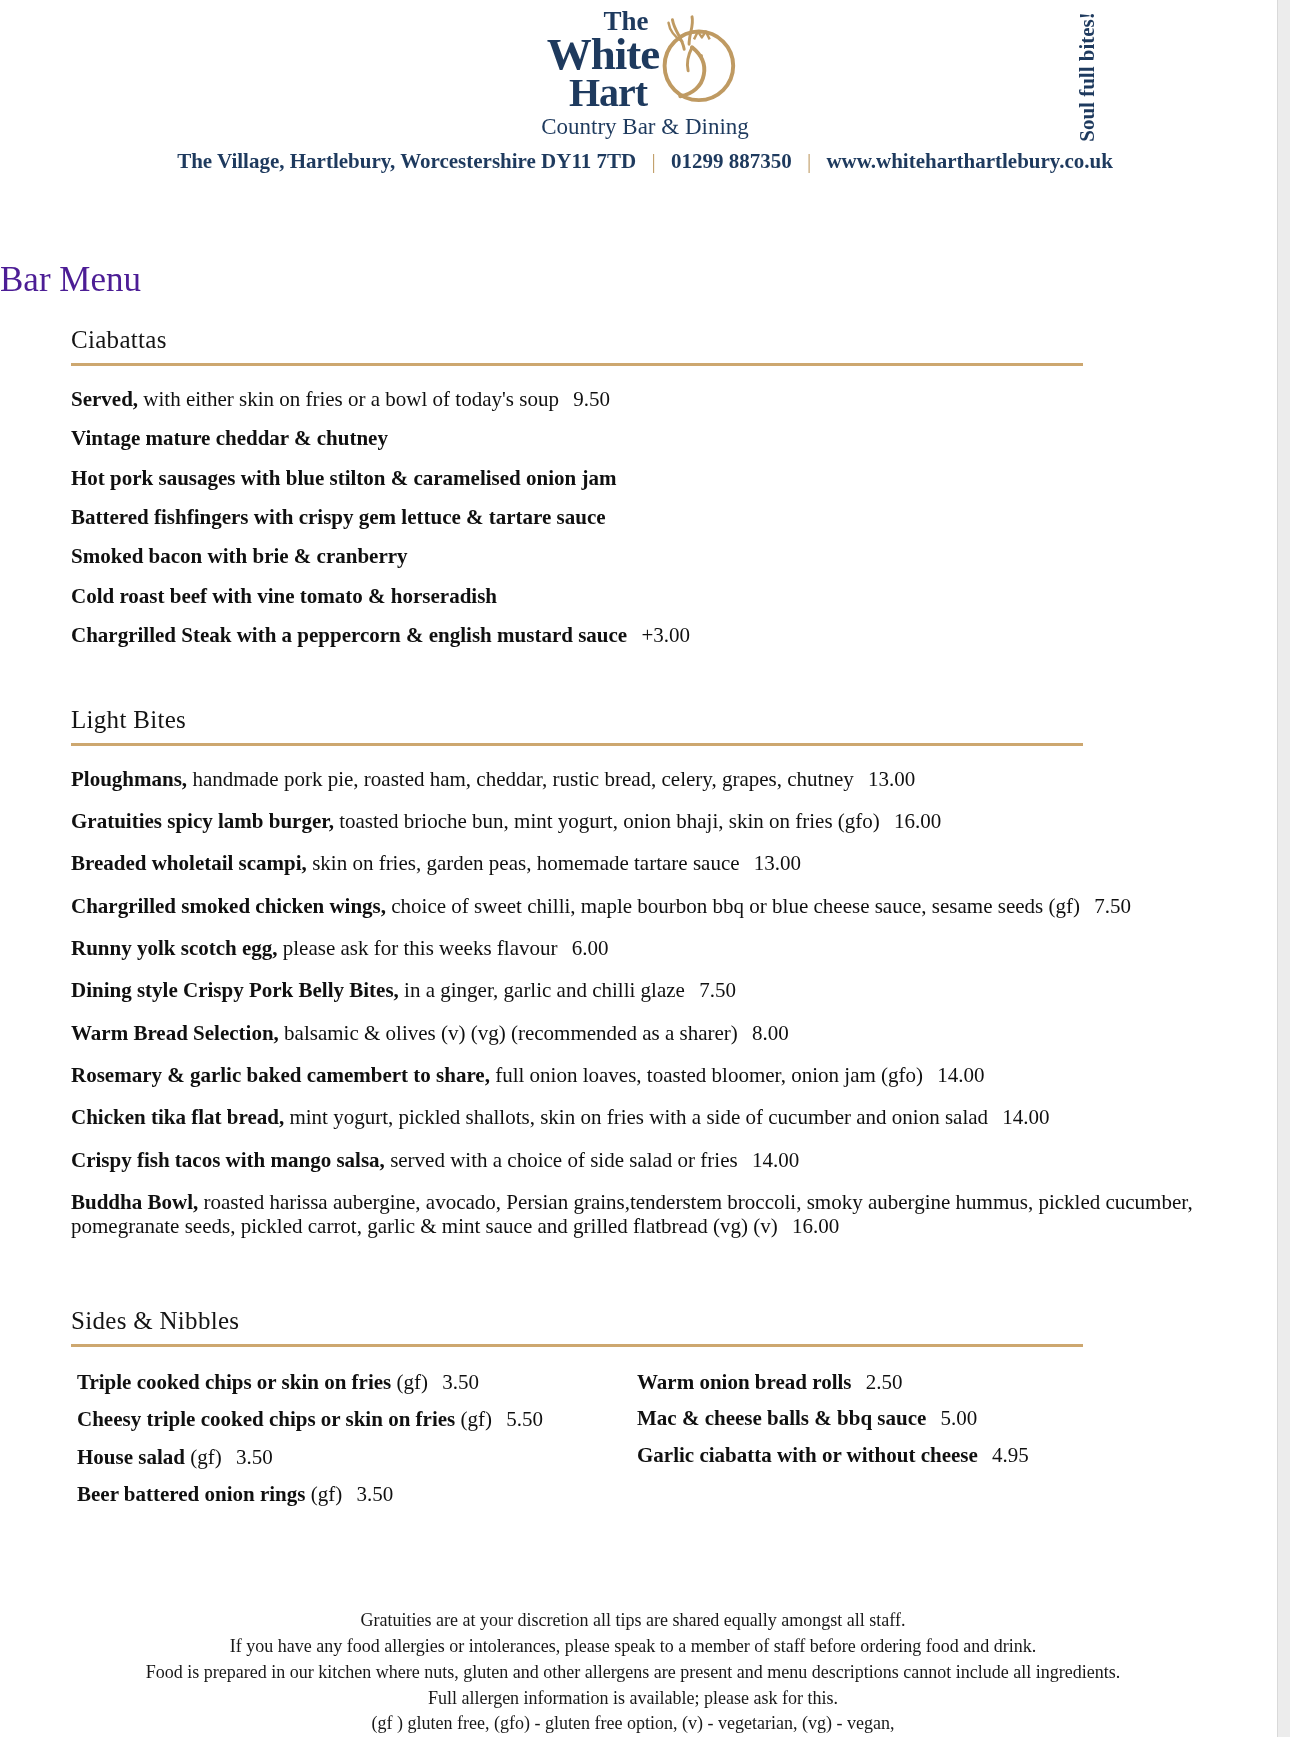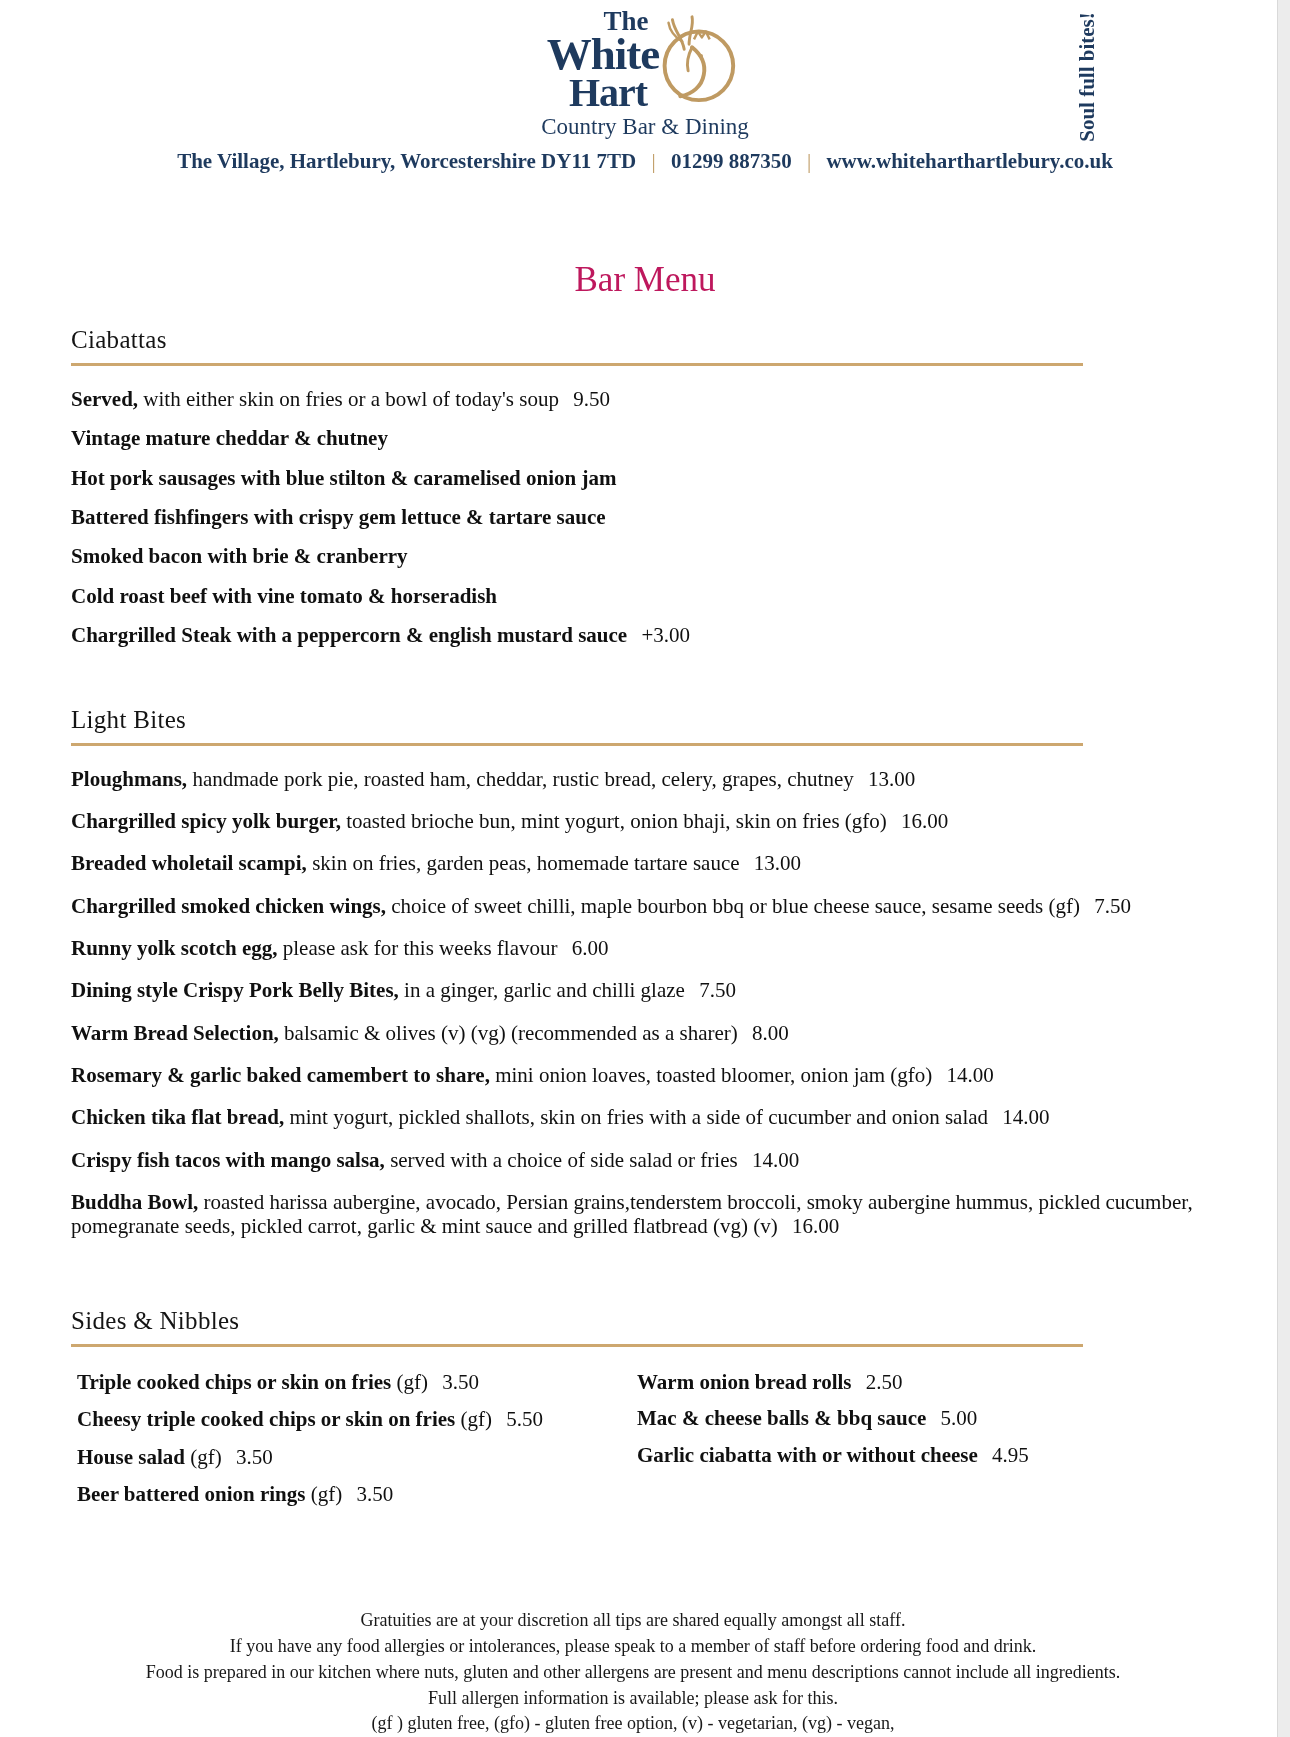--- a/index.html
+++ b/index.html
@@ -28,21 +28,21 @@
   .contact { color:var(--navy,#1e3a5e); font-size:21px; font-weight:bold; margin-top:9px; }
   .contact .sep { color:var(--gold,#bf9a62); padding:0 10px; font-weight:normal; }
 
   .side-note {
     position:absolute; width:220px; height:26px; top:64px; left:978px;
     transform:rotate(-90deg); text-align:center;
     color:var(--navy,#1e3a5e); font-size:21px; font-weight:bold;
   }
 
   
-  .menu-title { text-align:center; font-size:35px; font-weight:normal; margin-top:86px; color:#be185d; }
+  .menu-title { text-align:left; font-size:35px; font-weight:normal; margin-top:86px; color:#4c1d95; }
 
   
   .section-heading { font-size:25px; font-weight:normal; color:#141414; letter-spacing:0.3px; }
   .gold-rule { border:none; border-top:3px solid var(--rule_gold,#cda76f); width:1012px; margin-top:9px; }
 
   .sec-ciabattas   { margin-top:26px; }
   .sec-lightbites  { margin-top:58px; }
   .sec-sides       { margin-top:68px; }
 
   .items { margin-top:21px; }
@@ -139,21 +139,21 @@
     <section class="sec-lightbites">
       <h2 class="section-heading">Light Bites</h2>
       <hr class="gold-rule">
       <div class="items">
         <div class="menu-item">
           <span class="item-name">Ploughmans,</span>
           <span class="item-desc">handmade pork pie, roasted ham, cheddar, rustic bread, celery, grapes, chutney</span>
           <span class="item-price">13.00</span>
         </div>
         <div class="menu-item">
-          <span class="item-name">Chargrilled spicy yolk burger,</span>
+          <span class="item-name">Gratuities spicy lamb burger,</span>
           <span class="item-desc">toasted brioche bun, mint yogurt, onion bhaji, skin on fries (gfo)</span>
           <span class="item-price">16.00</span>
         </div>
         <div class="menu-item">
           <span class="item-name">Breaded wholetail scampi,</span>
           <span class="item-desc">skin on fries, garden peas, homemade tartare sauce</span>
           <span class="item-price">13.00</span>
         </div>
         <div class="menu-item">
           <span class="item-name">Chargrilled smoked chicken wings,</span>
@@ -170,21 +170,21 @@
           <span class="item-desc">in a ginger, garlic and chilli glaze</span>
           <span class="item-price">7.50</span>
         </div>
         <div class="menu-item">
           <span class="item-name">Warm Bread Selection,</span>
           <span class="item-desc">balsamic &amp; olives (v) (vg) (recommended as a sharer)</span>
           <span class="item-price">8.00</span>
         </div>
         <div class="menu-item">
           <span class="item-name">Rosemary &amp; garlic baked camembert to share,</span>
-          <span class="item-desc">mini onion loaves, toasted bloomer, onion jam (gfo)</span>
+          <span class="item-desc">full onion loaves, toasted bloomer, onion jam (gfo)</span>
           <span class="item-price">14.00</span>
         </div>
         <div class="menu-item">
           <span class="item-name">Chicken tika flat bread,</span>
           <span class="item-desc">mint yogurt, pickled shallots, skin on fries with a side of cucumber and onion salad</span>
           <span class="item-price">14.00</span>
         </div>
         <div class="menu-item">
           <span class="item-name">Crispy fish tacos with mango salsa,</span>
           <span class="item-desc">served with a choice of side salad or fries</span>

